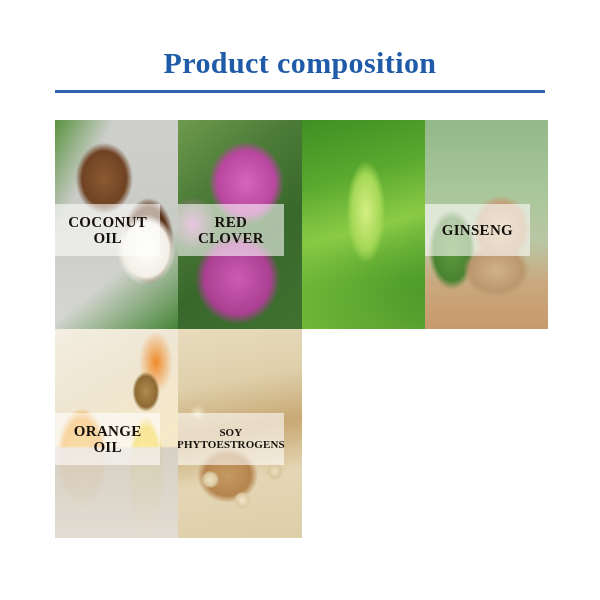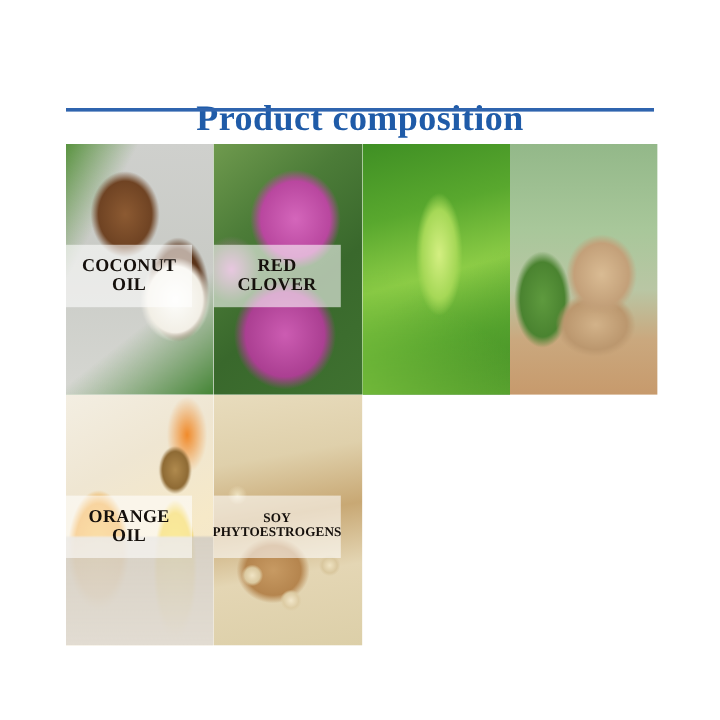--- a/index.html
+++ b/index.html
@@ -28,21 +28,20 @@
     left: 0;
     top: 46px;
     width: 600px;
     text-align: center;
     font-family: "Liberation Serif", serif;
     font-weight: bold;
     font-size: 30px;
     letter-spacing: 0.4px;
     color: #1f5ba8;
     white-space: nowrap;
-    margin-top: 36px;
   }
   #title-rule {
     position: absolute;
     left: 55px;
     top: 90px;
     width: 490px;
     height: 3px;
     background: #2f64ae;
   }
 
@@ -187,20 +186,23 @@
       <div class="photo ph-clover"></div>
       <div class="label-band">
         <div class="label-text">RED<br>CLOVER</div>
       </div>
     </div>
     <div class="tile">
       <div class="photo ph-greentea"></div>
     </div>
     <div class="tile">
       <div class="photo ph-ginseng"></div>
+      <div class="label-band">
+        <div class="label-text">GINSENG</div>
+      </div>
     </div>
     <div class="tile">
       <div class="photo ph-orange"></div>
       <div class="label-band">
         <div class="label-text">ORANGE<br>OIL</div>
       </div>
     </div>
     <div class="tile">
       <div class="photo ph-soy"></div>
       <div class="label-band">

